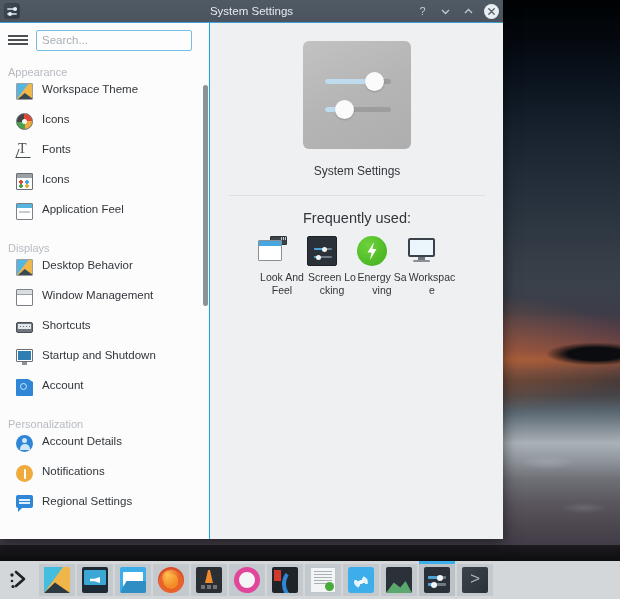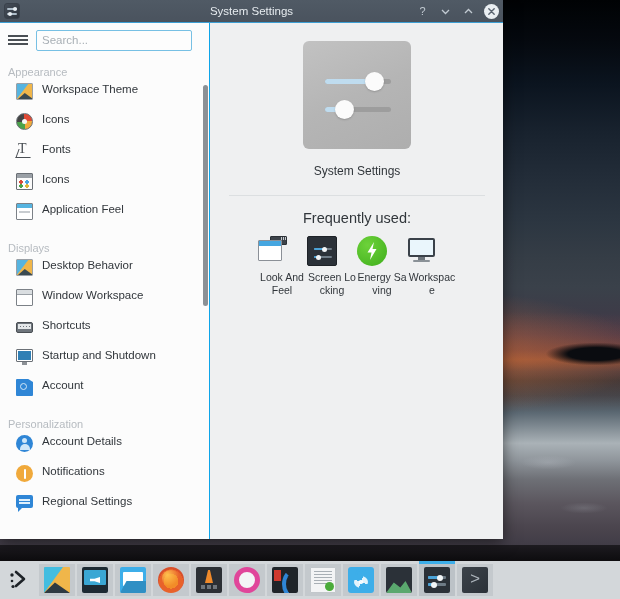--- a/index.html
+++ b/index.html
@@ -418,21 +418,21 @@
           <span class="label">Application Feel</span>
         </div>
 
         <div class="section-label">Displays</div>
         <div class="side-item">
           <span class="side-icon ic-wallpaper"></span>
           <span class="label">Desktop Behavior</span>
         </div>
         <div class="side-item">
           <span class="side-icon ic-window"></span>
-          <span class="label">Window Workspace</span>
+          <span class="label">Window Management</span>
         </div>
         <div class="side-item">
           <span class="side-icon ic-shortcuts"></span>
           <span class="label">Shortcuts</span>
         </div>
         <div class="side-item">
           <span class="side-icon ic-startup"></span>
           <span class="label">Startup and Shutdown</span>
         </div>
         <div class="side-item">

